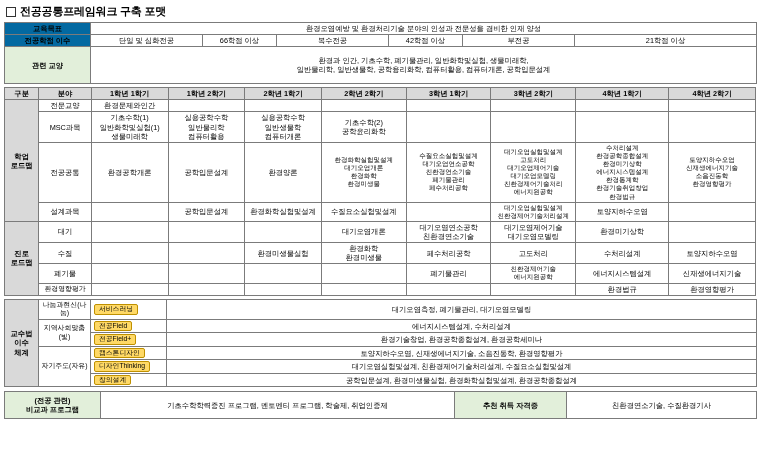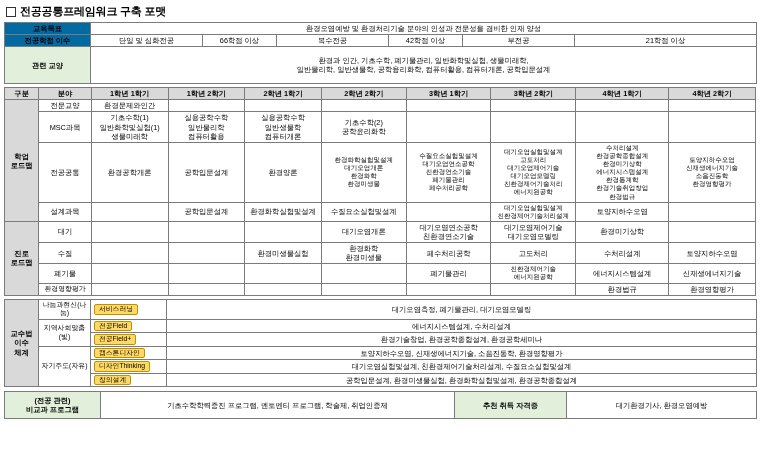--- a/index.html
+++ b/index.html
@@ -287,18 +287,18 @@
         <col style="width:354px">
         <col style="width:112px">
         <col style="width:190px">
     </colgroup>
     <tbody>
         <tr>
       <td class="hdr-lightgreen cell-multi" style="height:24px">(전공 관련)
 비교과 프로그램</td>
       <td>기초수학학력증진 프로그램, 멘토멘티 프로그램, 학술제, 취업인증제</td>
       <td class="hdr-lightgreen">추천 취득 자격증</td>
-      <td>대기환경기사, 환경오염예방</td>
+      <td>친환경연소기술, 수질환경기사</td>
     </tr>
   </tbody>
     </table>
 
 </div>
 
 </body></html>

